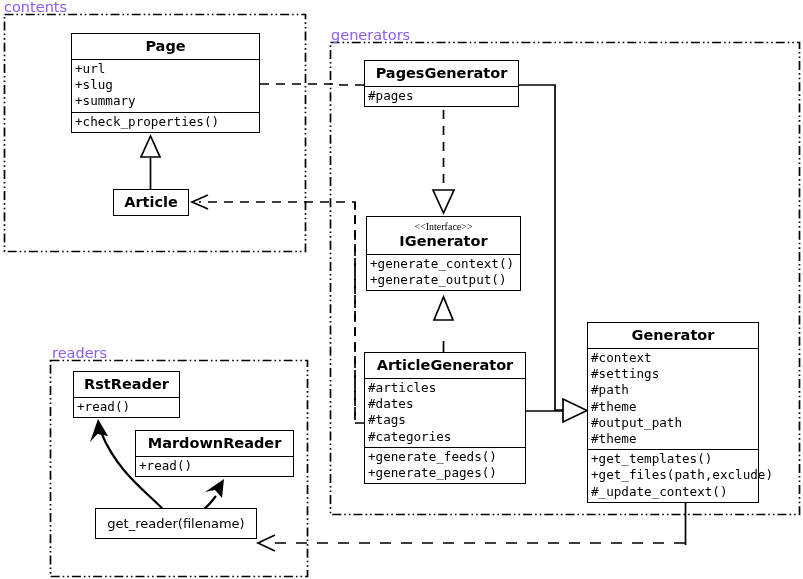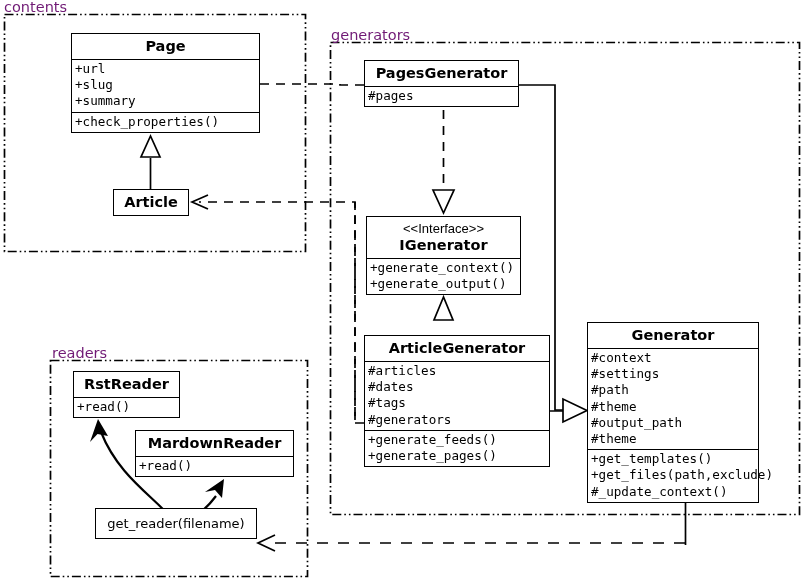--- a/index.html
+++ b/index.html
@@ -8,37 +8,37 @@
     font-family:"DejaVu Sans","Liberation Sans",sans-serif;
     color:#000;
   }
   #canvas{position:absolute;left:0;top:0;width:803px;height:579px;}
   svg.layer{position:absolute;left:0;top:0;width:803px;height:579px;pointer-events:none;}
 
   
   .pkg-label{
     position:absolute;font-size:14.5px;line-height:1;
     font-family:"DejaVu Sans","Liberation Sans",sans-serif;
-    color:#701a75;white-space:nowrap;
+    color:#8b5cf6;white-space:nowrap;
   }
 
   
   .uml{
     position:absolute;background:#fff;border:1.6px solid #000;
     box-sizing:border-box;
   }
   .uml .name{
     text-align:center;font-weight:bold;font-size:14.5px;
     padding:4px 6px 5px 6px;
     font-family:"DejaVu Sans","Liberation Sans",sans-serif;
     white-space:nowrap;
   }
   .uml .stereo{
-    display:block;text-align:center;font-weight:normal;font-size:13px;
-    font-family:Liberation Sans, sans-serif;
+    display:block;text-align:center;font-weight:normal;font-size:10px;
+    font-family:Liberation Serif, serif;
     padding-bottom:1px;
   }
   .uml .sep{height:0;border-top:1.6px solid #000;}
   .uml .compartment{
     padding:1px 3px 2px 3px;
     font-family:"DejaVu Sans Mono","Liberation Mono",monospace;
     font-size:12.6px;line-height:16.2px;white-space:nowrap;
   }
   .uml.plain .body{
     text-align:center;padding:7px 6px;
@@ -150,28 +150,28 @@
       <span class="stereo">&lt;&lt;Interface&gt;&gt;</span>
       <span>IGenerator</span>
     </div>
     <div class="sep"></div>
     <div class="compartment">
       <div>+generate_context()</div>
       <div>+generate_output()</div>
     </div>
   </div>
 
-  <div class="uml" style="left:364px;top:335px;width:186px;">
+  <div class="uml" style="left:364px;top:352px;width:162px;">
     <div class="name">ArticleGenerator</div>
     <div class="sep"></div>
     <div class="compartment">
       <div>#articles</div>
       <div>#dates</div>
       <div>#tags</div>
-      <div>#generators</div>
+      <div>#categories</div>
     </div>
     <div class="sep"></div>
     <div class="compartment">
       <div>+generate_feeds()</div>
       <div>+generate_pages()</div>
     </div>
   </div>
 
   <div class="uml" style="left:587px;top:322px;width:172px;">
     <div class="name">Generator</div>

